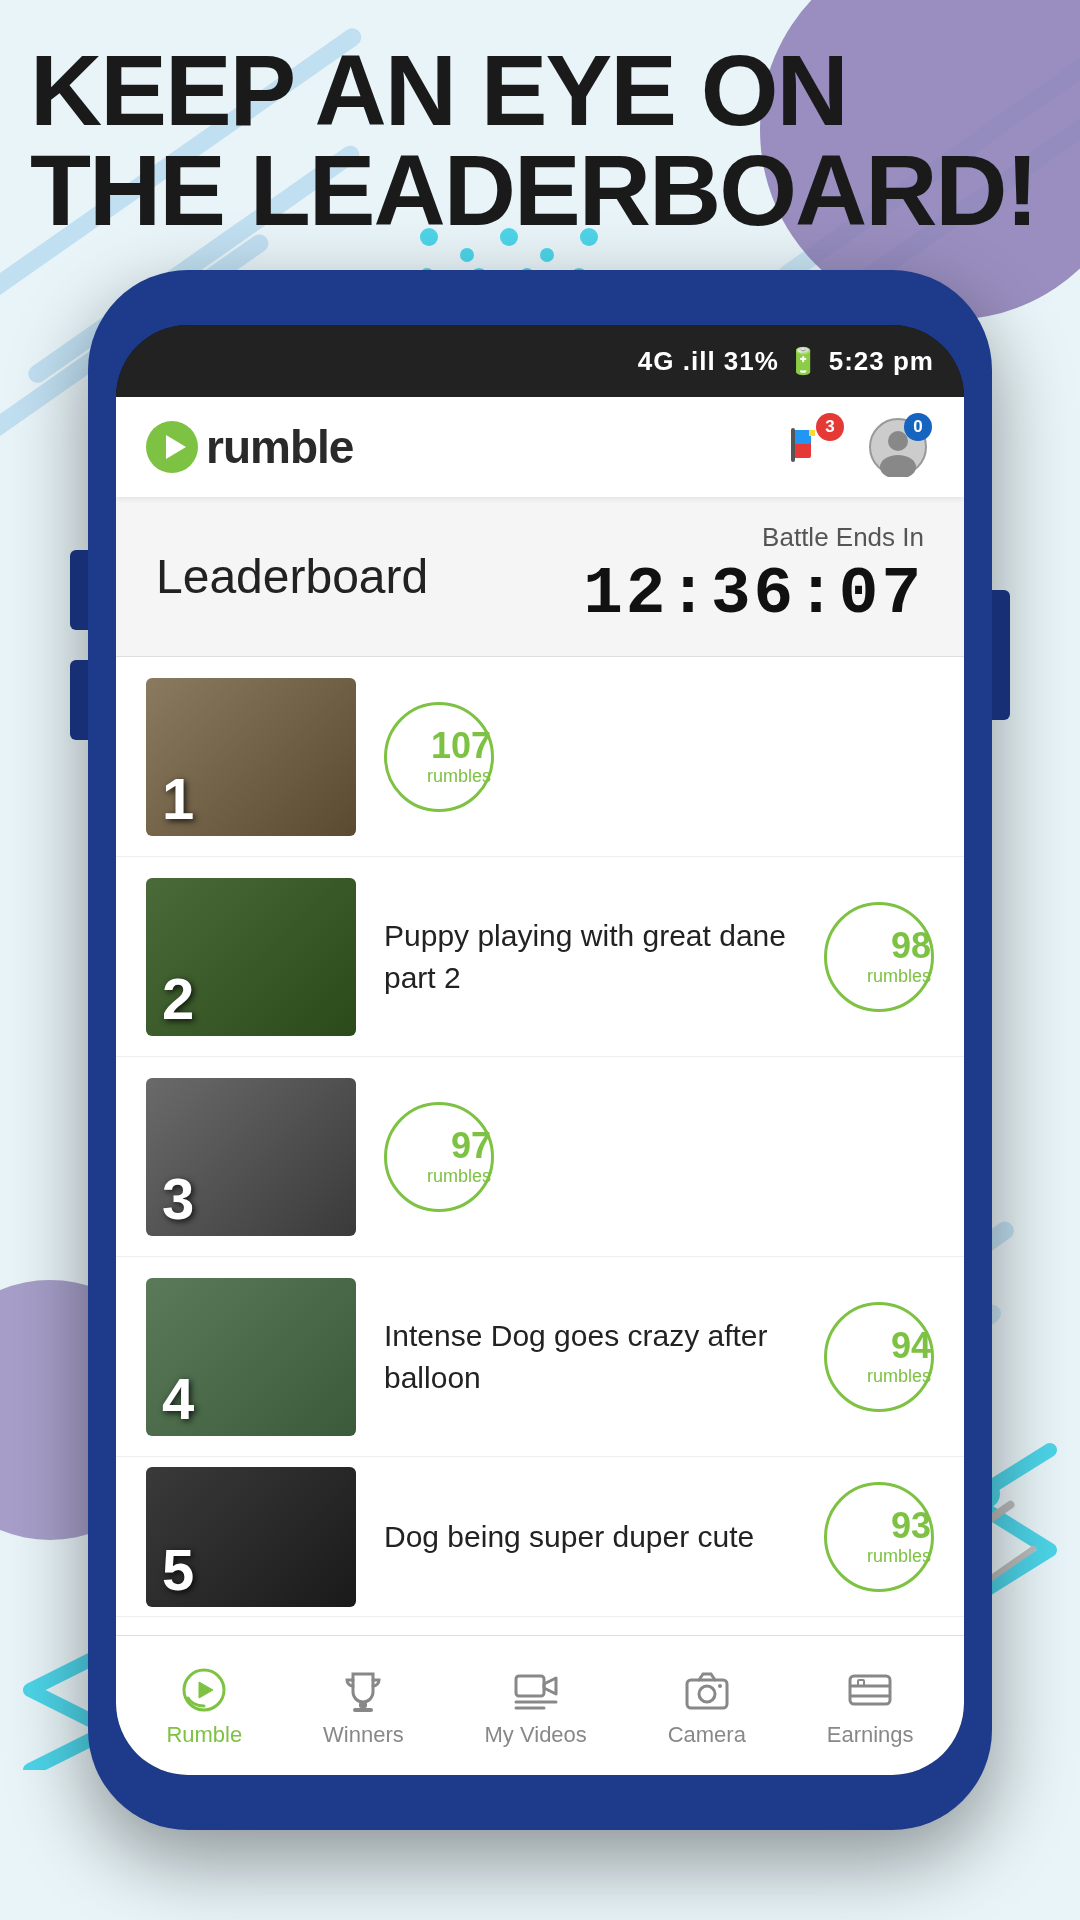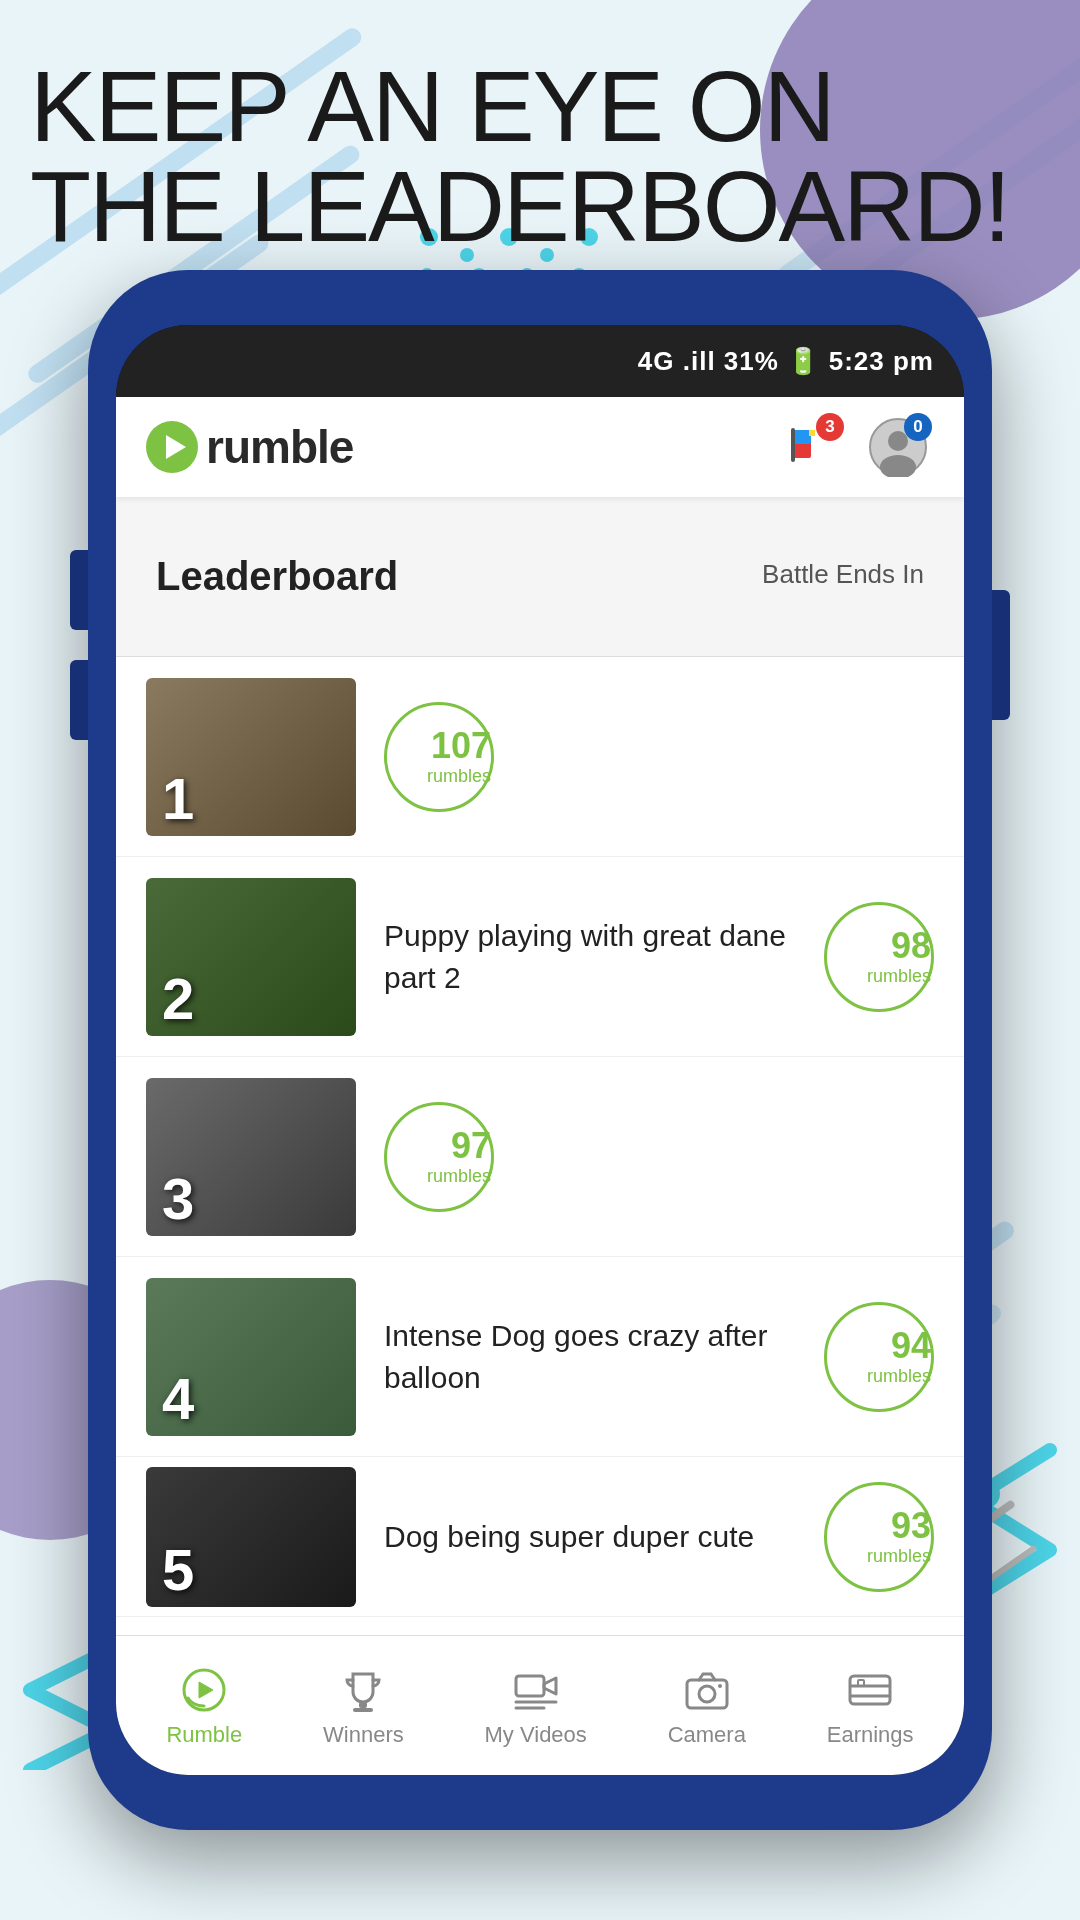--- a/index.html
+++ b/index.html
@@ -74,25 +74,25 @@
       position: absolute;
       background: rgba(70, 160, 220, 0.25);
       height: 18px;
       border-radius: 9px;
       transform-origin: left center;
     }
 
     
     .header-text {
       position: absolute;
-      top: 56px;
+      top: 40px;
       left: 30px;
       z-index: 10;
       font-size: 100px;
-      font-weight: 400;
+      font-weight: 700;
       line-height: 1.0;
       color: #1a1a1a;
       text-transform: uppercase;
       letter-spacing: -2px;
     }
 
     
     .phone-container {
       position: absolute;
       top: 270px;
@@ -256,22 +256,22 @@
       width: 100%;
       height: 160px;
       background: #f5f5f5;
       display: flex;
       align-items: center;
       padding: 0 40px;
       border-bottom: 1px solid #ddd;
     }
 
     .leaderboard-title {
-      font-size: 40px;
-      font-weight: 700;
+      font-size: 48px;
+      font-weight: 400;
       color: #222;
     }
 
     .battle-timer-section {
       margin-left: auto;
       text-align: right;
     }
 
     .battle-ends-label {
       font-size: 26px;
@@ -517,20 +517,21 @@
             </svg>
             <span class="icon-badge badge-blue">0</span>
           </div>
         </div>
       </div>
 
       <div class="leaderboard-header">
         <div class="leaderboard-title">Leaderboard</div>
         <div class="battle-timer-section">
           <div class="battle-ends-label">Battle Ends In</div>
+          <div class="battle-timer">12:36:07</div>
         </div>
       </div>
 
       <div class="video-list">
 
         <div class="video-item">
           <div class="video-thumbnail thumb-bg-1">
             <span class="rank-number">1</span>
           </div>
           <div class="rumble-count">

